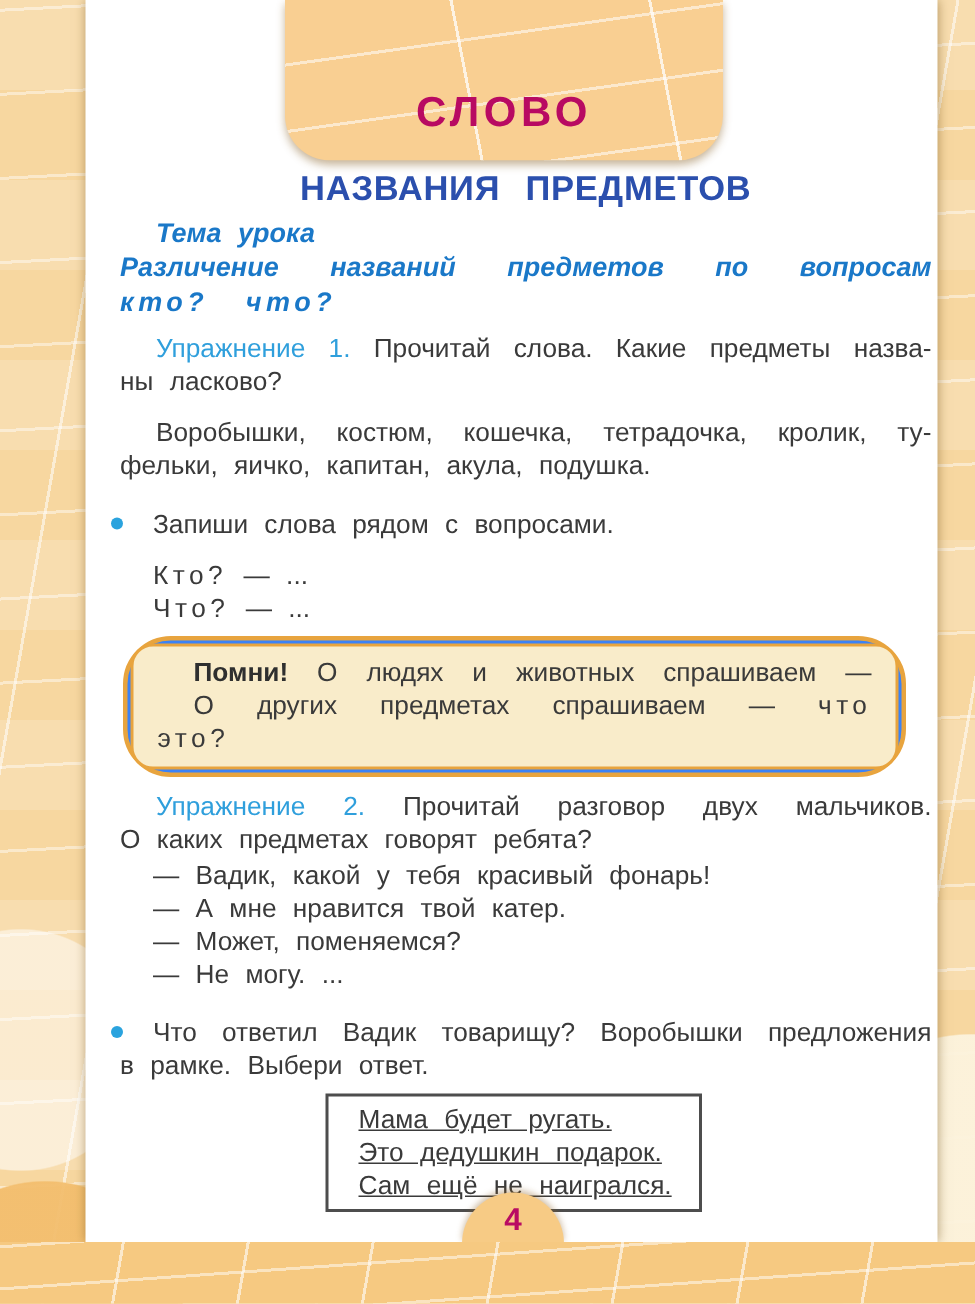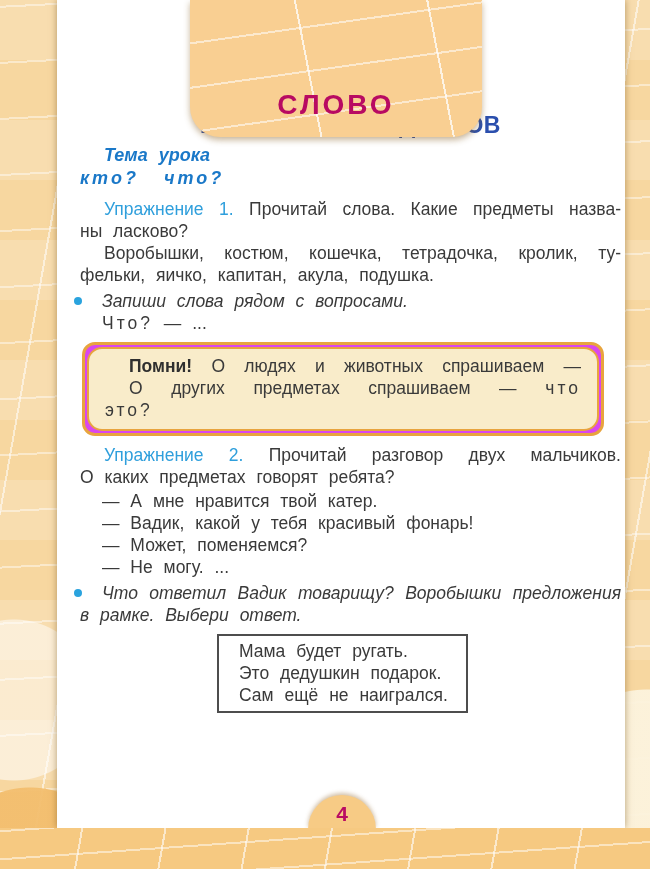--- a/index.html
+++ b/index.html
@@ -26,21 +26,21 @@
       repeating-linear-gradient(-4deg, rgba(255,255,255,0) 0 26px, rgba(255,255,255,.5) 26px 28px);
   }
   .bump{
     position:absolute;left:308px;top:795px;width:68px;height:34px;
     border-radius:68px 68px 0 0;background:#f7cb85;
     box-shadow:0 -2px 4px rgba(140,95,35,.40);
     display:flex;align-items:flex-end;justify-content:center;
   }
   .page-num{color:#b90c63;font-weight:bold;font-size:21px;line-height:30px;}
   .tab{
-    position:absolute;left:190px;top:0;width:292px;height:137px;
+    position:absolute;left:190px;top:0;width:292px;height:107px;
     border-radius:0 0 30px 30px;background-color:#f9cf92;
     background-image:
       repeating-linear-gradient(79deg, rgba(255,255,255,0) 0 128px, rgba(255,255,255,.75) 128px 130px),
       repeating-linear-gradient(172deg, rgba(255,255,255,0) 0 42px, rgba(255,255,255,.55) 42px 44px);
     box-shadow:0 3px 6px rgba(130,90,30,.45);
     display:flex;align-items:flex-end;justify-content:center;
     padding-bottom:16px;box-sizing:border-box;
   }
   .tab-title{color:#b80a62;font-weight:bold;font-size:28px;letter-spacing:3px;}
   .content{
@@ -50,83 +50,85 @@
   .title{text-align:center;color:#2b4fad;font-size:23px;font-weight:bold;
     line-height:26px;word-spacing:10px;letter-spacing:.5px;}
   .tema{color:#1a78c8;font-weight:bold;font-style:italic;font-size:18px;line-height:23px;margin-top:6px;}
   .line{min-height:22px;}
   .just{text-align:justify;text-align-last:justify;}
   .indent{text-indent:24px;}
   .indent2{text-indent:22px;}
   .ls{letter-spacing:3px;word-spacing:10px;text-align:center;}
   .qgap{margin-right:14px;}
   .ex-label{color:#2f9fdc;font-weight:normal;}
-  .para{margin-top:0;}
+  .para{margin-top:12px;}
   .m8{margin-top:8px;}
-  .m4{margin-top:4px;font-style:italic;}
+  .m4{margin-top:17px;}
   .m2{margin-top:2px;}
   .bullet-para{position:relative;}
   .dot{position:absolute;left:-6px;top:7px;width:8px;height:8px;border-radius:50%;background:#2aa3de;}
   .sub{margin-left:22px;}
-  .pomni-outer{margin:8px 0 0 2px;width:522px;border:3px solid #e8a43e;border-radius:13px;
-    padding:2px;background:#d946ef;box-sizing:border-box;}
+  .pomni-outer{margin:8px 0 0 2px;width:522px;border:3px solid #e8a43e;border-radius:32px;
+    padding:2px;background:#3b82f6;box-sizing:border-box;}
   .pomni{border:2px solid #e8a43e;border-radius:15px;background:#f9ecca;padding:6px 16px 8px 16px;}
   .pomni b{color:#2f2f2f;}
   .answer-box{margin:8px 0 0 137px;width:251px;border:2px solid #4d4d4d;
-    padding:4px 8px 5px 20px;box-sizing:border-box;background:#ffffff;}
+    padding:4px 8px 5px 20px;box-sizing:border-box;background:#ffffff;text-decoration:underline;}
 </style>
 </head>
 <body>
 
 <div class="page">
   <div class="content">
 
     <div class="title">НАЗВАНИЯ  ПРЕДМЕТОВ</div>
 
     <div class="tema">
       <div class="line indent">Тема  урока</div>
+      <div class="line just">Различение  названий  предметов  по  вопросам</div>
       <div class="line"><span class="ls qgap">кто?</span> <span class="ls">что?</span></div>
     </div>
 
     <div class="para m8">
       <div class="line just indent"><span class="ex-label">Упражнение 1.</span> <span>Прочитай слова. Какие предметы назва-</span></div>
       <div class="line">ны  ласково?</div>
     </div>
 
     <div class="para">
       <div class="line just indent">Воробышки, костюм, кошечка, тетрадочка, кролик, ту-</div>
       <div class="line">фельки,  яичко,  капитан,  акула,  подушка.</div>
     </div>
 
     <div class="bullet-para m4">
       <span class="dot"></span>
       <div class="line indent2">Запиши  слова  рядом  с  вопросами.</div>
     </div>
 
     <div class="para">
+      <div class="line sub"><span class="ls">Кто?</span> <span>—  ...</span></div>
       <div class="line sub"><span class="ls">Что?</span> <span>—  ...</span></div>
     </div>
 
 
     <div class="pomni-outer">
       <div class="pomni">
         <div class="line just indent"><b>Помни!</b> <span>О людях и животных спрашиваем —</span></div>
         <div class="line just indent"><span>О других предметах спрашиваем —</span> <span class="ls">что</span></div>
         <div class="line"><span class="ls">это?</span></div>
       </div>
     </div>
 
     <div class="para m8">
       <div class="line just indent"><span class="ex-label">Упражнение 2.</span> <span>Прочитай разговор двух мальчиков.</span></div>
       <div class="line">О  каких  предметах  говорят  ребята?</div>
     </div>
 
     <div class="para m2">
+      <div class="line sub">—  Вадик,  какой  у  тебя  красивый  фонарь!</div>
       <div class="line sub">—  А  мне  нравится  твой  катер.</div>
-      <div class="line sub">—  Вадик,  какой  у  тебя  красивый  фонарь!</div>
       <div class="line sub">—  Может,  поменяемся?</div>
       <div class="line sub">—  Не  могу.  ...</div>
     </div>
 
     <div class="bullet-para m4">
       <span class="dot"></span>
       <div class="line just indent2">Что ответил Вадик товарищу? Воробышки предложения</div>
       <div class="line">в  рамке.  Выбери  ответ.</div>
     </div>
 

